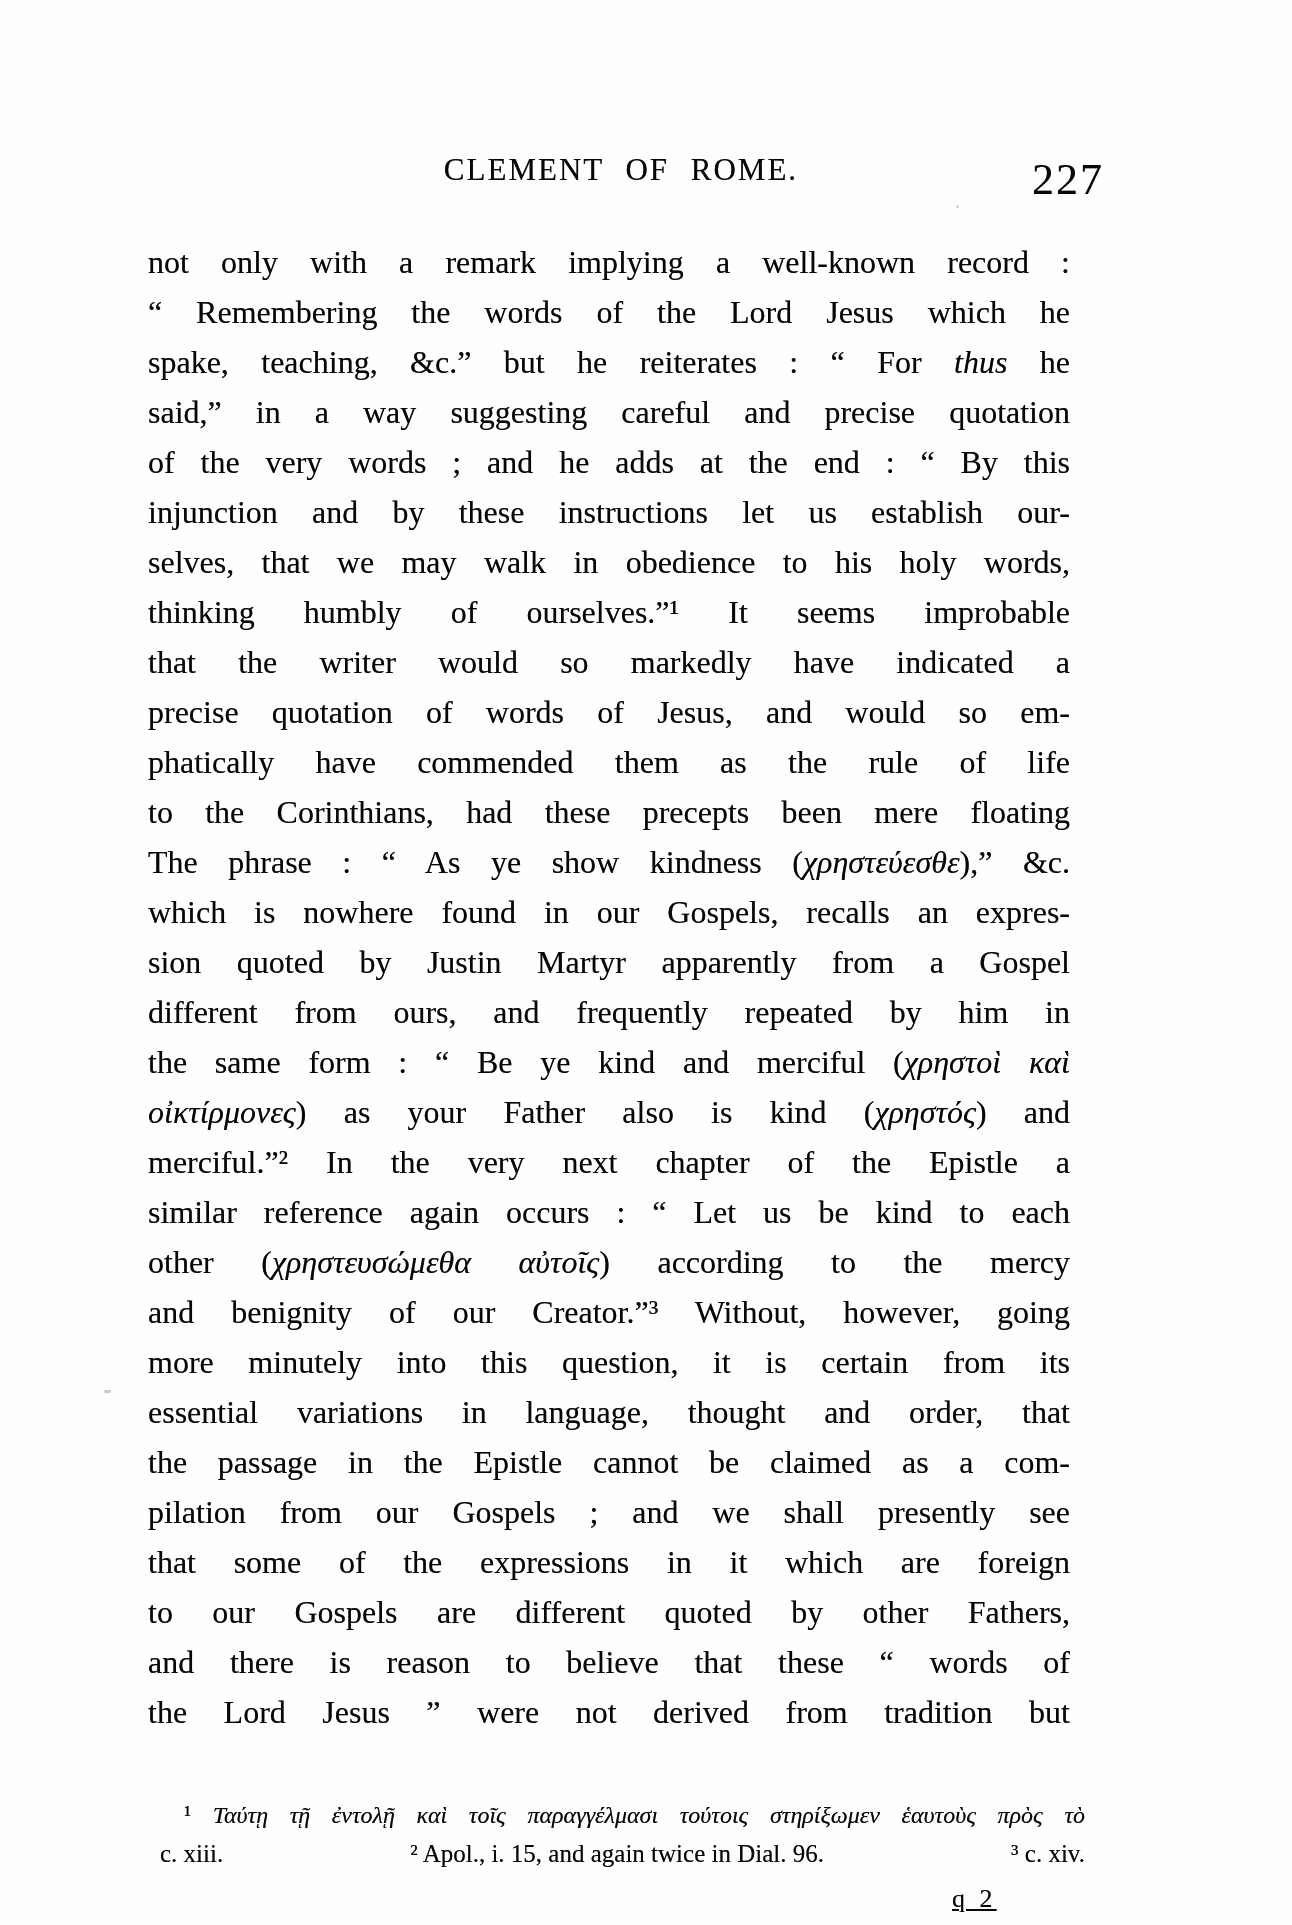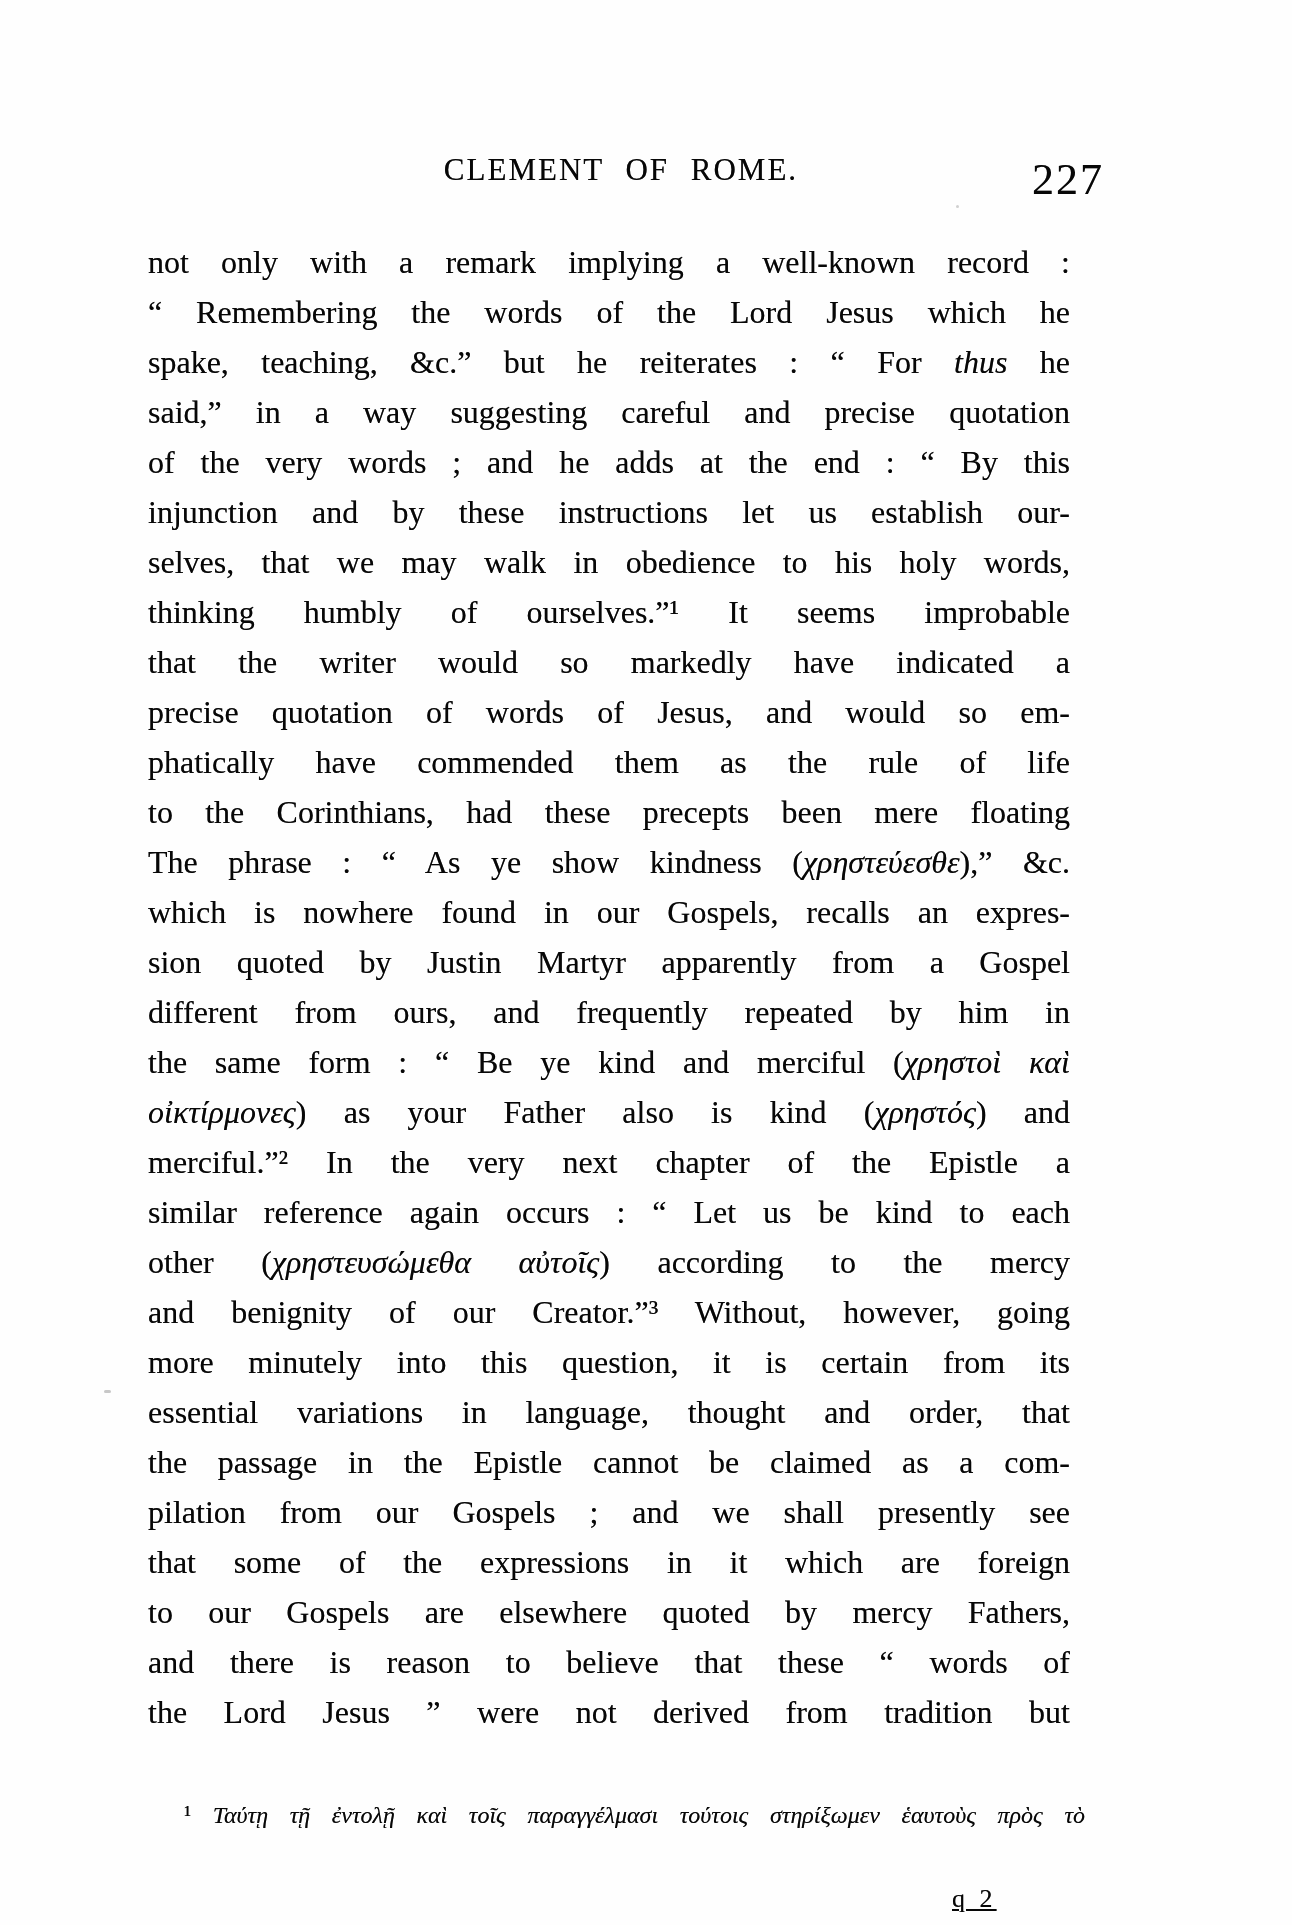--- a/index.html
+++ b/index.html
@@ -107,29 +107,34 @@
       <div class="line"><i>οἰκτίρμονες</i>) as your Father also is kind (<i>χρηστός</i>) and</div>
       <div class="line">merciful.”²  In the very next chapter of the Epistle a</div>
       <div class="line">similar reference again occurs : “ Let us be kind to each</div>
       <div class="line">other (<i>χρηστευσώμεθα αὐτοῖς</i>) according to the mercy</div>
       <div class="line">and benignity of our Creator.”³  Without, however, going</div>
       <div class="line">more minutely into this question, it is certain from its</div>
       <div class="line">essential variations in language, thought and order, that</div>
       <div class="line">the passage in the Epistle cannot be claimed as a com-</div>
       <div class="line">pilation from our Gospels ; and we shall presently see</div>
       <div class="line">that some of the expressions in it which are foreign</div>
-      <div class="line">to our Gospels are elsewhere quoted by mercy Fathers,</div>
+      <div class="line">to our Gospels are different quoted by other Fathers,</div>
       <div class="line">and there is reason to believe that these “ words of</div>
       <div class="line">the Lord Jesus ” were not derived from tradition but</div>
     </div>
 
   <div class="footnotes">
     <div id="footnote-greek">
         <div class="fn-line fn-first">¹ <i>Ταύτῃ τῇ ἐντολῇ καὶ τοῖς παραγγέλμασι τούτοις στηρίξωμεν ἑαυτοὺς πρὸς τὸ</i></div>
       </div>
+    <div class="footnote-refs">
+      <span>c. xiii.</span>
+      <span>² Apol., i. 15, and again twice in Dial. 96.</span>
+      <span>³ c. xiv.</span>
+    </div>
   </div>
 
   <div class="signature">q 2</div>
 
   <div class="speck speck-1"></div>
   <div class="speck speck-2"></div>
 
 </div>
 
 </body></html>

